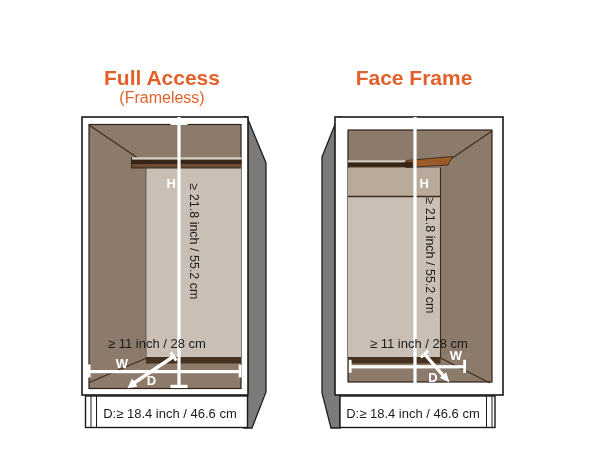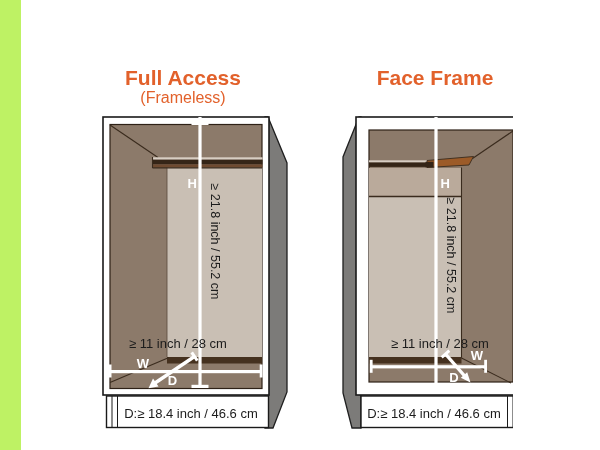--- a/index.html
+++ b/index.html
@@ -1,16 +1,16 @@
 <!DOCTYPE html>
 <html><head>
 <meta charset="utf-8">
 <style>
   html,body{margin:0;padding:0;background:#ffffff;}
-  .stage{position:relative;width:492px;height:450px;background:#bef264;overflow:hidden;padding-left:21px;}
+  .stage{position:relative;width:600px;height:450px;background:#15803d;overflow:hidden;}
   svg{display:block;}
   text{font-family:"Liberation Sans","DejaVu Sans",sans-serif;}
   .title{font-size:21px;font-weight:bold;}
   .subtitle{font-size:16px;}
   .dim-label{font-size:13px;font-weight:bold;fill:#ffffff;}
   .dim-value{font-size:13px;fill:#1c1c1c;}
   .dim-value-rot{font-size:12.5px;fill:#1c1c1c;}
   .kick-text{font-size:13px;fill:#1c1c1c;}
   .box{stroke:#1a1a1a;stroke-width:1.6;}
   .kick{stroke:#1a1a1a;stroke-width:1.4;}

